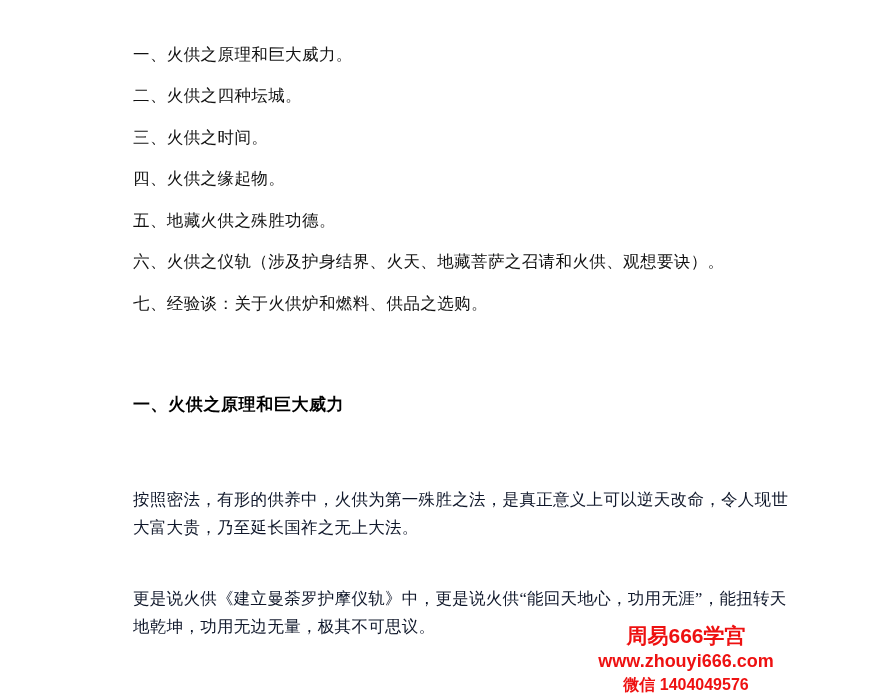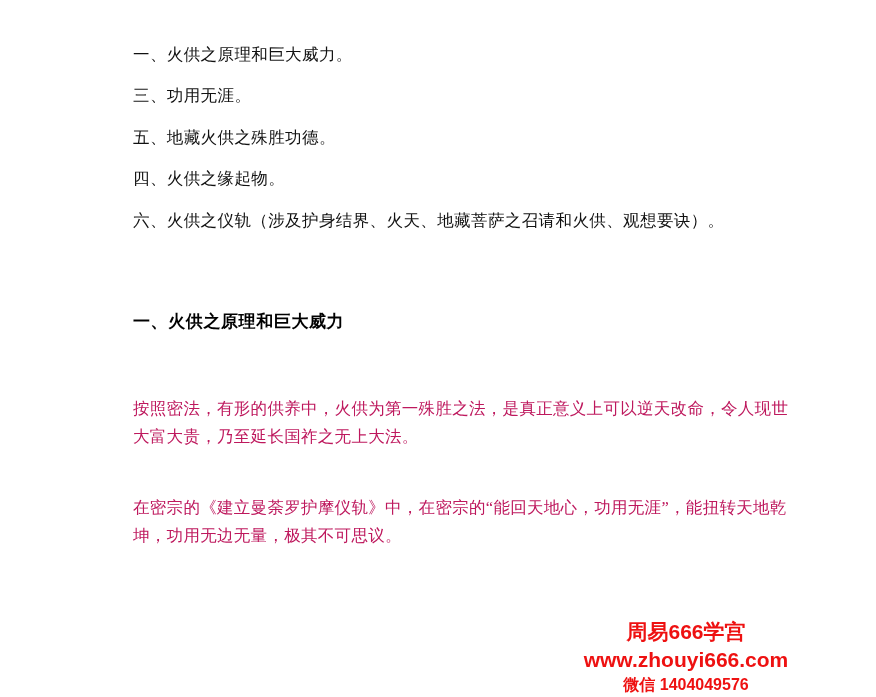--- a/index.html
+++ b/index.html
@@ -34,32 +34,32 @@
     white-space: nowrap;
     color: #111;
   }
   .section-gap {
     height: 56px;
   }
   .section-heading {
     font-size: 17px;
     font-weight: bold;
     letter-spacing: 0.6px;
-    margin: 0 0 0 0;
+    margin: 0 0 8px 0;
     color: #000;
   }
   .body-gap {
     height: 62px;
   }
   .para {
     font-size: 16.5px;
     line-height: 1.72;
     letter-spacing: 0.3px;
     margin: 0;
-    color: #be185d;
+    color: #0f172a;
     max-width: 680px;
   }
   .para-gap {
     height: 42px;
   }
   .watermark {
     position: absolute;
     right: 8px;
     bottom: 2px;
     width: 290px;
@@ -68,48 +68,50 @@
     font-family: "Liberation Sans", "DejaVu Sans", sans-serif;
     font-weight: bold;
     line-height: 1.32;
     pointer-events: none;
   }
   .watermark .wm-line {
     display: block;
     white-space: nowrap;
   }
   .wm-1 { font-size: 21px; }
-  .wm-2 { font-size: 21px; }
+  .wm-2 { font-size: 18px; }
   .wm-3 { font-size: 16px; }
   .wm-4 { font-size: 19px; }
 </style>
 </head>
 <body>
 
 <div class="page">
 
   <div class="toc">
     <p class="toc-item">一、火供之原理和巨大威力。</p>
-    <p class="toc-item">三、功用无涯。</p>
+    <p class="toc-item">二、火供之四种坛城。</p>
+    <p class="toc-item">三、火供之时间。</p>
+    <p class="toc-item">四、火供之缘起物。</p>
     <p class="toc-item">五、地藏火供之殊胜功德。</p>
-    <p class="toc-item">四、火供之缘起物。</p>
     <p class="toc-item">六、火供之仪轨（涉及护身结界、火天、地藏菩萨之召请和火供、观想要诀）。</p>
+    <p class="toc-item">七、经验谈：关于火供炉和燃料、供品之选购。</p>
   </div>
 
   <div class="section-gap"></div>
 
   <h2 class="section-heading">一、火供之原理和巨大威力</h2>
 
   <div class="body-gap"></div>
 
   <p class="para">按照密法，有形的供养中，火供为第一殊胜之法，是真正意义上可以逆天改命，令人现世大富大贵，乃至延长国祚之无上大法。</p>
 
   <div class="para-gap"></div>
 
-  <p class="para">在密宗的《建立曼荼罗护摩仪轨》中，在密宗的“能回天地心，功用无涯”，能扭转天地乾坤，功用无边无量，极其不可思议。</p>
+  <p class="para">更是说火供《建立曼荼罗护摩仪轨》中，更是说火供“能回天地心，功用无涯”，能扭转天地乾坤，功用无边无量，极其不可思议。</p>
 
   <div class="watermark">
     <span class="wm-line wm-1">周易666学宫</span>
     <span class="wm-line wm-2">www.zhouyi666.com</span>
     <span class="wm-line wm-3">微信 1404049576</span>
   </div>
 
 </div>
 
 </body></html>

